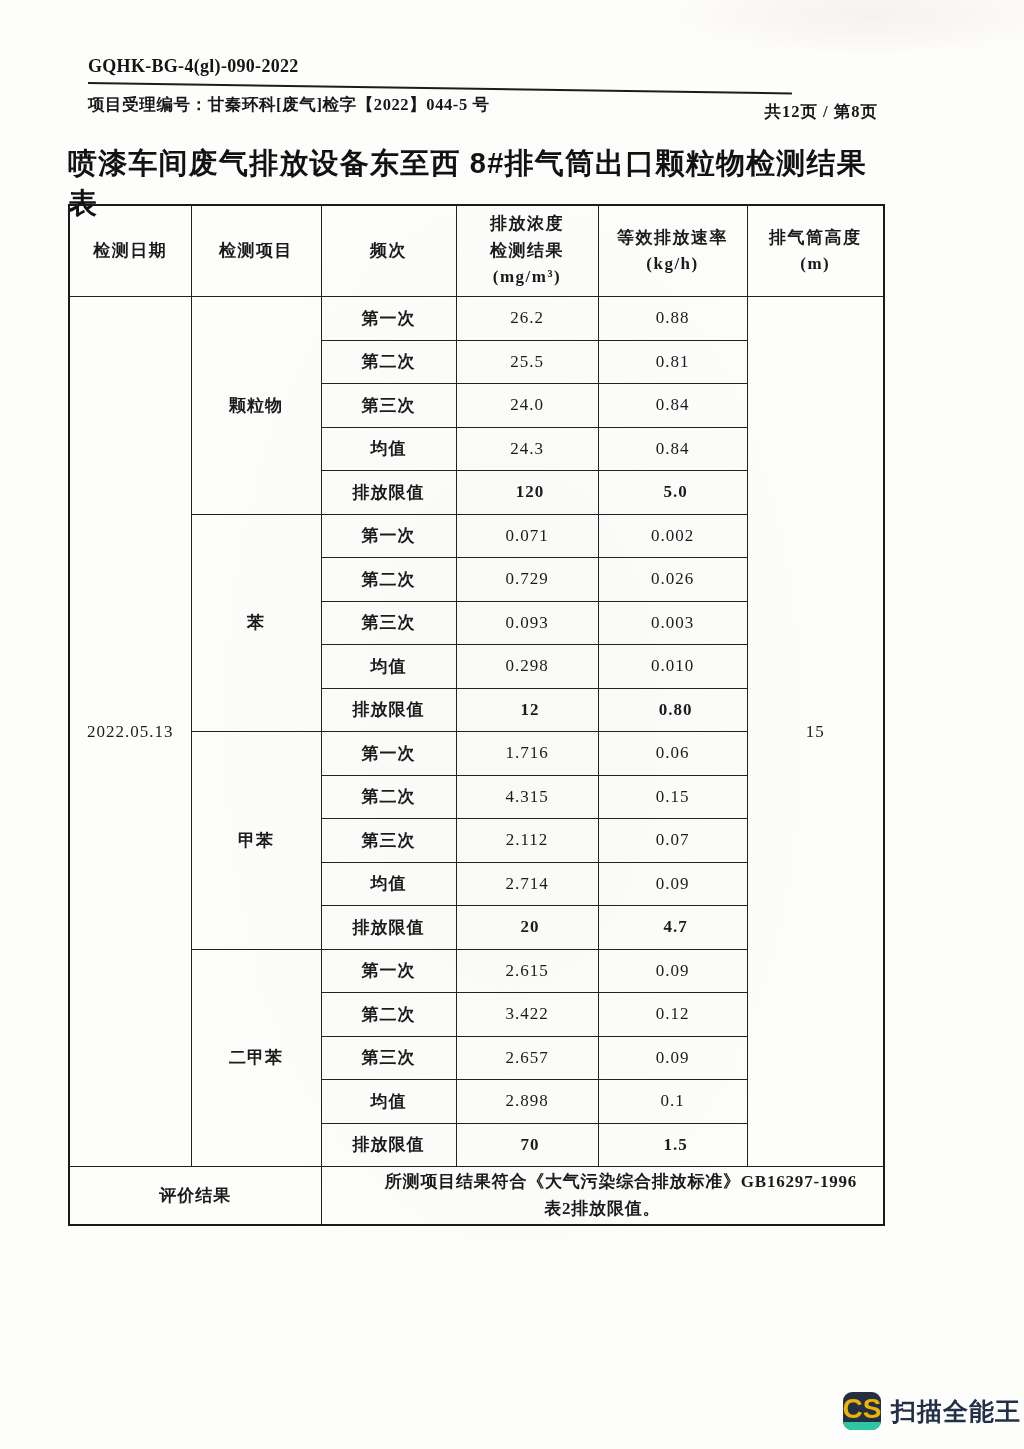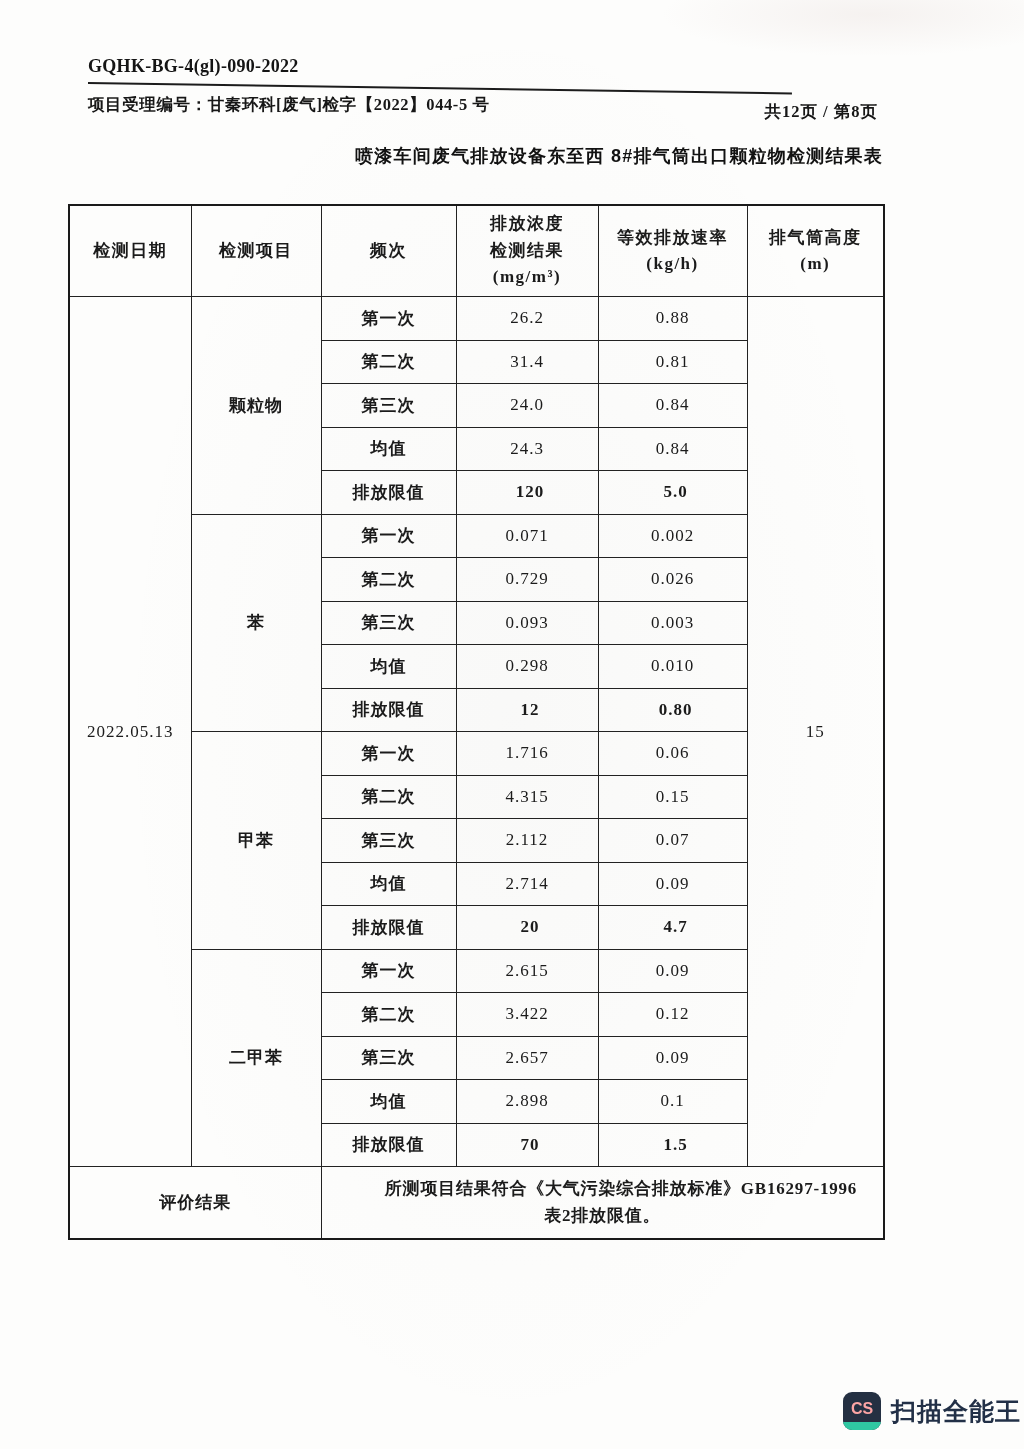--- a/index.html
+++ b/index.html
@@ -29,22 +29,22 @@
   .project-no{
     position:absolute;left:88px;top:94px;
     font-size:16.5px;font-weight:600;letter-spacing:.6px;color:#171717;
   }
   .page-info{
     position:absolute;right:146px;top:101px;
     font-size:16.5px;font-weight:600;letter-spacing:1px;color:#171717;text-align:center;
   }
   .page-title{
     position:absolute;left:68px;top:144px;width:815px;
-    text-align:right;font-family:"Liberation Sans","DejaVu Sans",sans-serif;
-    font-size:18px;font-weight:700;letter-spacing:1.2px;color:#121212;
+    text-align:left;font-family:"Liberation Sans","DejaVu Sans",sans-serif;
+    font-size:29px;font-weight:700;letter-spacing:1.2px;color:#121212;
   }
   
   table.results{
     position:absolute;left:68px;top:204px;width:815px;
     border-collapse:collapse;table-layout:fixed;
     border:2.6px solid #1a1a1a;
   }
   table.results td{
     border:1.7px solid #222;
     text-align:center;vertical-align:middle;
@@ -55,34 +55,34 @@
     height:90px;font-size:17px;font-weight:600;letter-spacing:1.5px;line-height:1.55;
   }
   tr.datarow{height:43.5px;}
   td.c-date{font-size:18px;letter-spacing:.5px;font-weight:500;}
   td.c-item{letter-spacing:2px;font-weight:600;}
   td.c-freq{letter-spacing:2px;font-weight:600;}
   td.c-num{font-size:17.5px;letter-spacing:.5px;}
   tr.limit td.c-num{font-weight:700;padding-left:8px;}
   tr.limit td.c-freq{font-weight:600;}
   td.c-height{font-size:18px;}
-  tr.evalrow{height:72px;padding-left:9px;}
+  tr.evalrow{height:58px;padding-left:9px;}
   td.c-evallabel{letter-spacing:2px;font-weight:600;}
   td.c-evaltext{text-align:left;padding:4px 10px 4px 8px;}
   .eval-line1{display:block;text-indent:2.2em;font-size:17px;font-weight:600;letter-spacing:.8px;line-height:1.6;}
   .eval-line2{display:block;font-size:17px;font-weight:600;letter-spacing:.8px;line-height:1.6;}
   
   .cam-logo{position:absolute;left:843px;top:1392px;display:flex;align-items:center;gap:10px;}
   .cam-icon{
     width:38px;height:38px;border-radius:9px;background:#243042;position:relative;
     display:flex;align-items:center;justify-content:center;overflow:hidden;
   }
   .cam-icon .cs{
-    color:#fca5a5;font-family:"Liberation Sans","DejaVu Sans",sans-serif;
-    font-weight:700;font-size:16px;letter-spacing:0;margin-top:-5px;
+    color:#eab308;font-family:"Liberation Sans","DejaVu Sans",sans-serif;
+    font-weight:700;font-size:28px;letter-spacing:0;margin-top:-5px;
   }
   .cam-icon .strip{position:absolute;left:0;right:0;bottom:0;height:8px;background:#2fc7a2;}
   .cam-text{
     font-family:"Liberation Sans","DejaVu Sans",sans-serif;
     font-size:25px;font-weight:700;color:#223047;letter-spacing:1px;
   }
 </style>
 </head>
 <body>
 
@@ -126,21 +126,21 @@
   <tr class="datarow">
     <td class="c-date" rowspan="20">2022.05.13</td>
     <td class="c-item" rowspan="5">颗粒物</td>
     <td class="c-freq">第一次</td>
     <td class="c-num">26.2</td>
     <td class="c-num">0.88</td>
     <td class="c-height" rowspan="20">15</td>
   </tr>
   <tr class="datarow">
     <td class="c-freq">第二次</td>
-    <td class="c-num">31.4</td>
+    <td class="c-num">25.5</td>
     <td class="c-num">0.81</td>
   </tr>
   <tr class="datarow">
     <td class="c-freq">第三次</td>
     <td class="c-num">24.0</td>
     <td class="c-num">0.84</td>
   </tr>
   <tr class="datarow">
     <td class="c-freq">均值</td>
     <td class="c-num">24.3</td>

